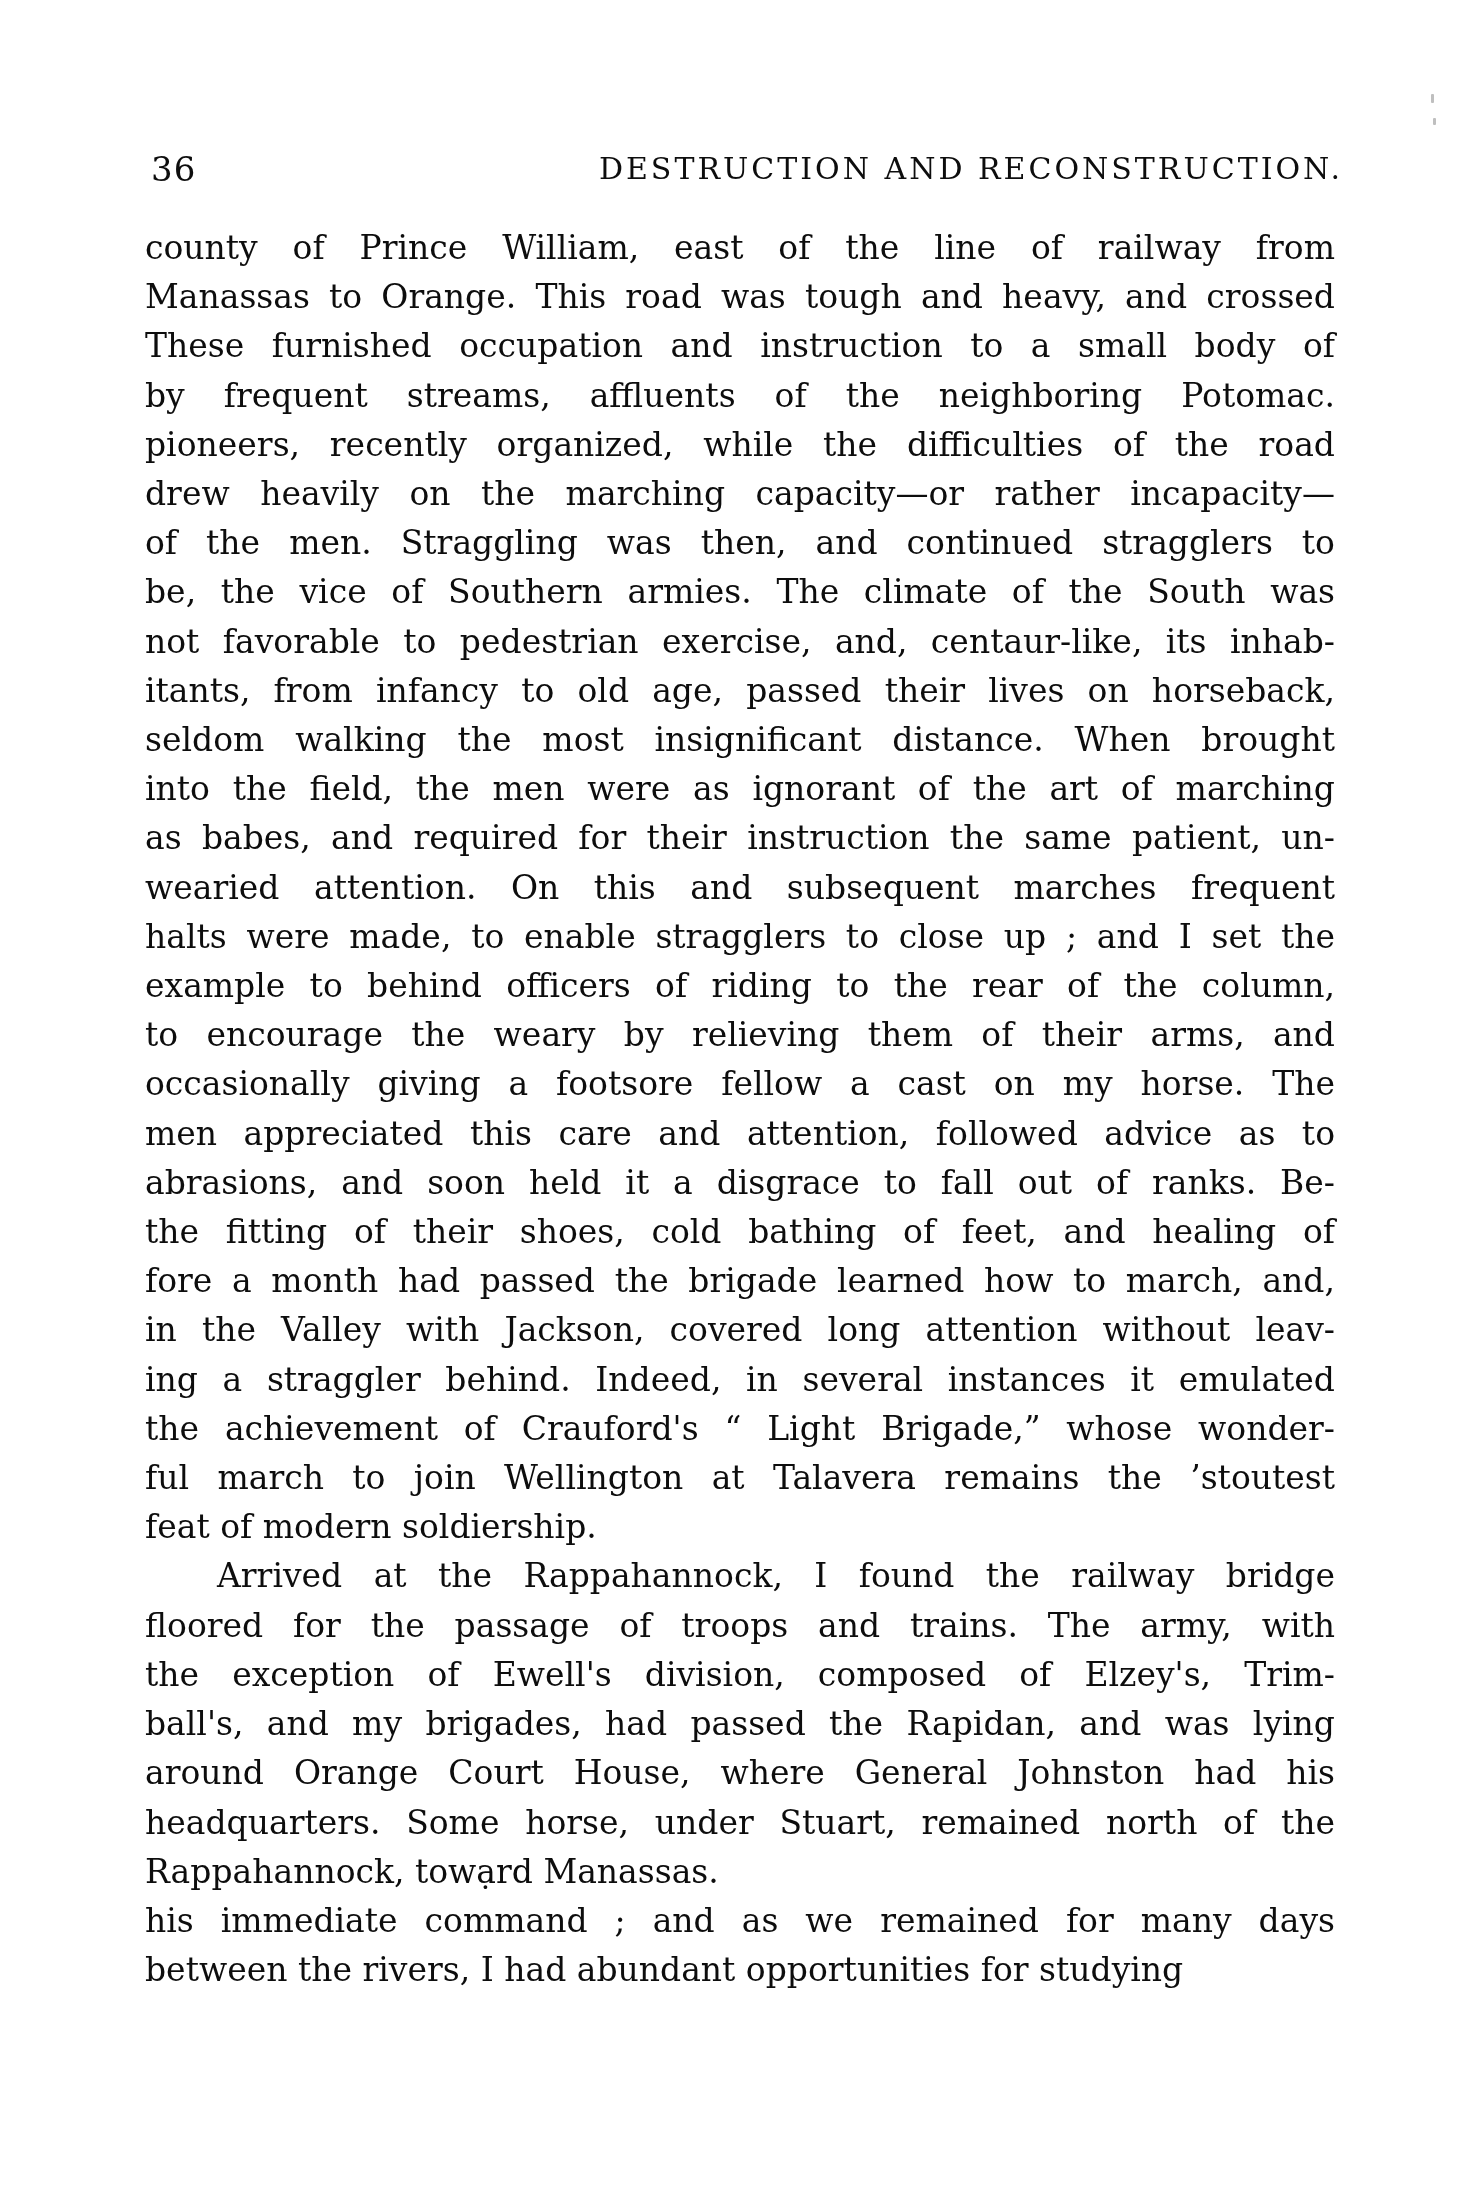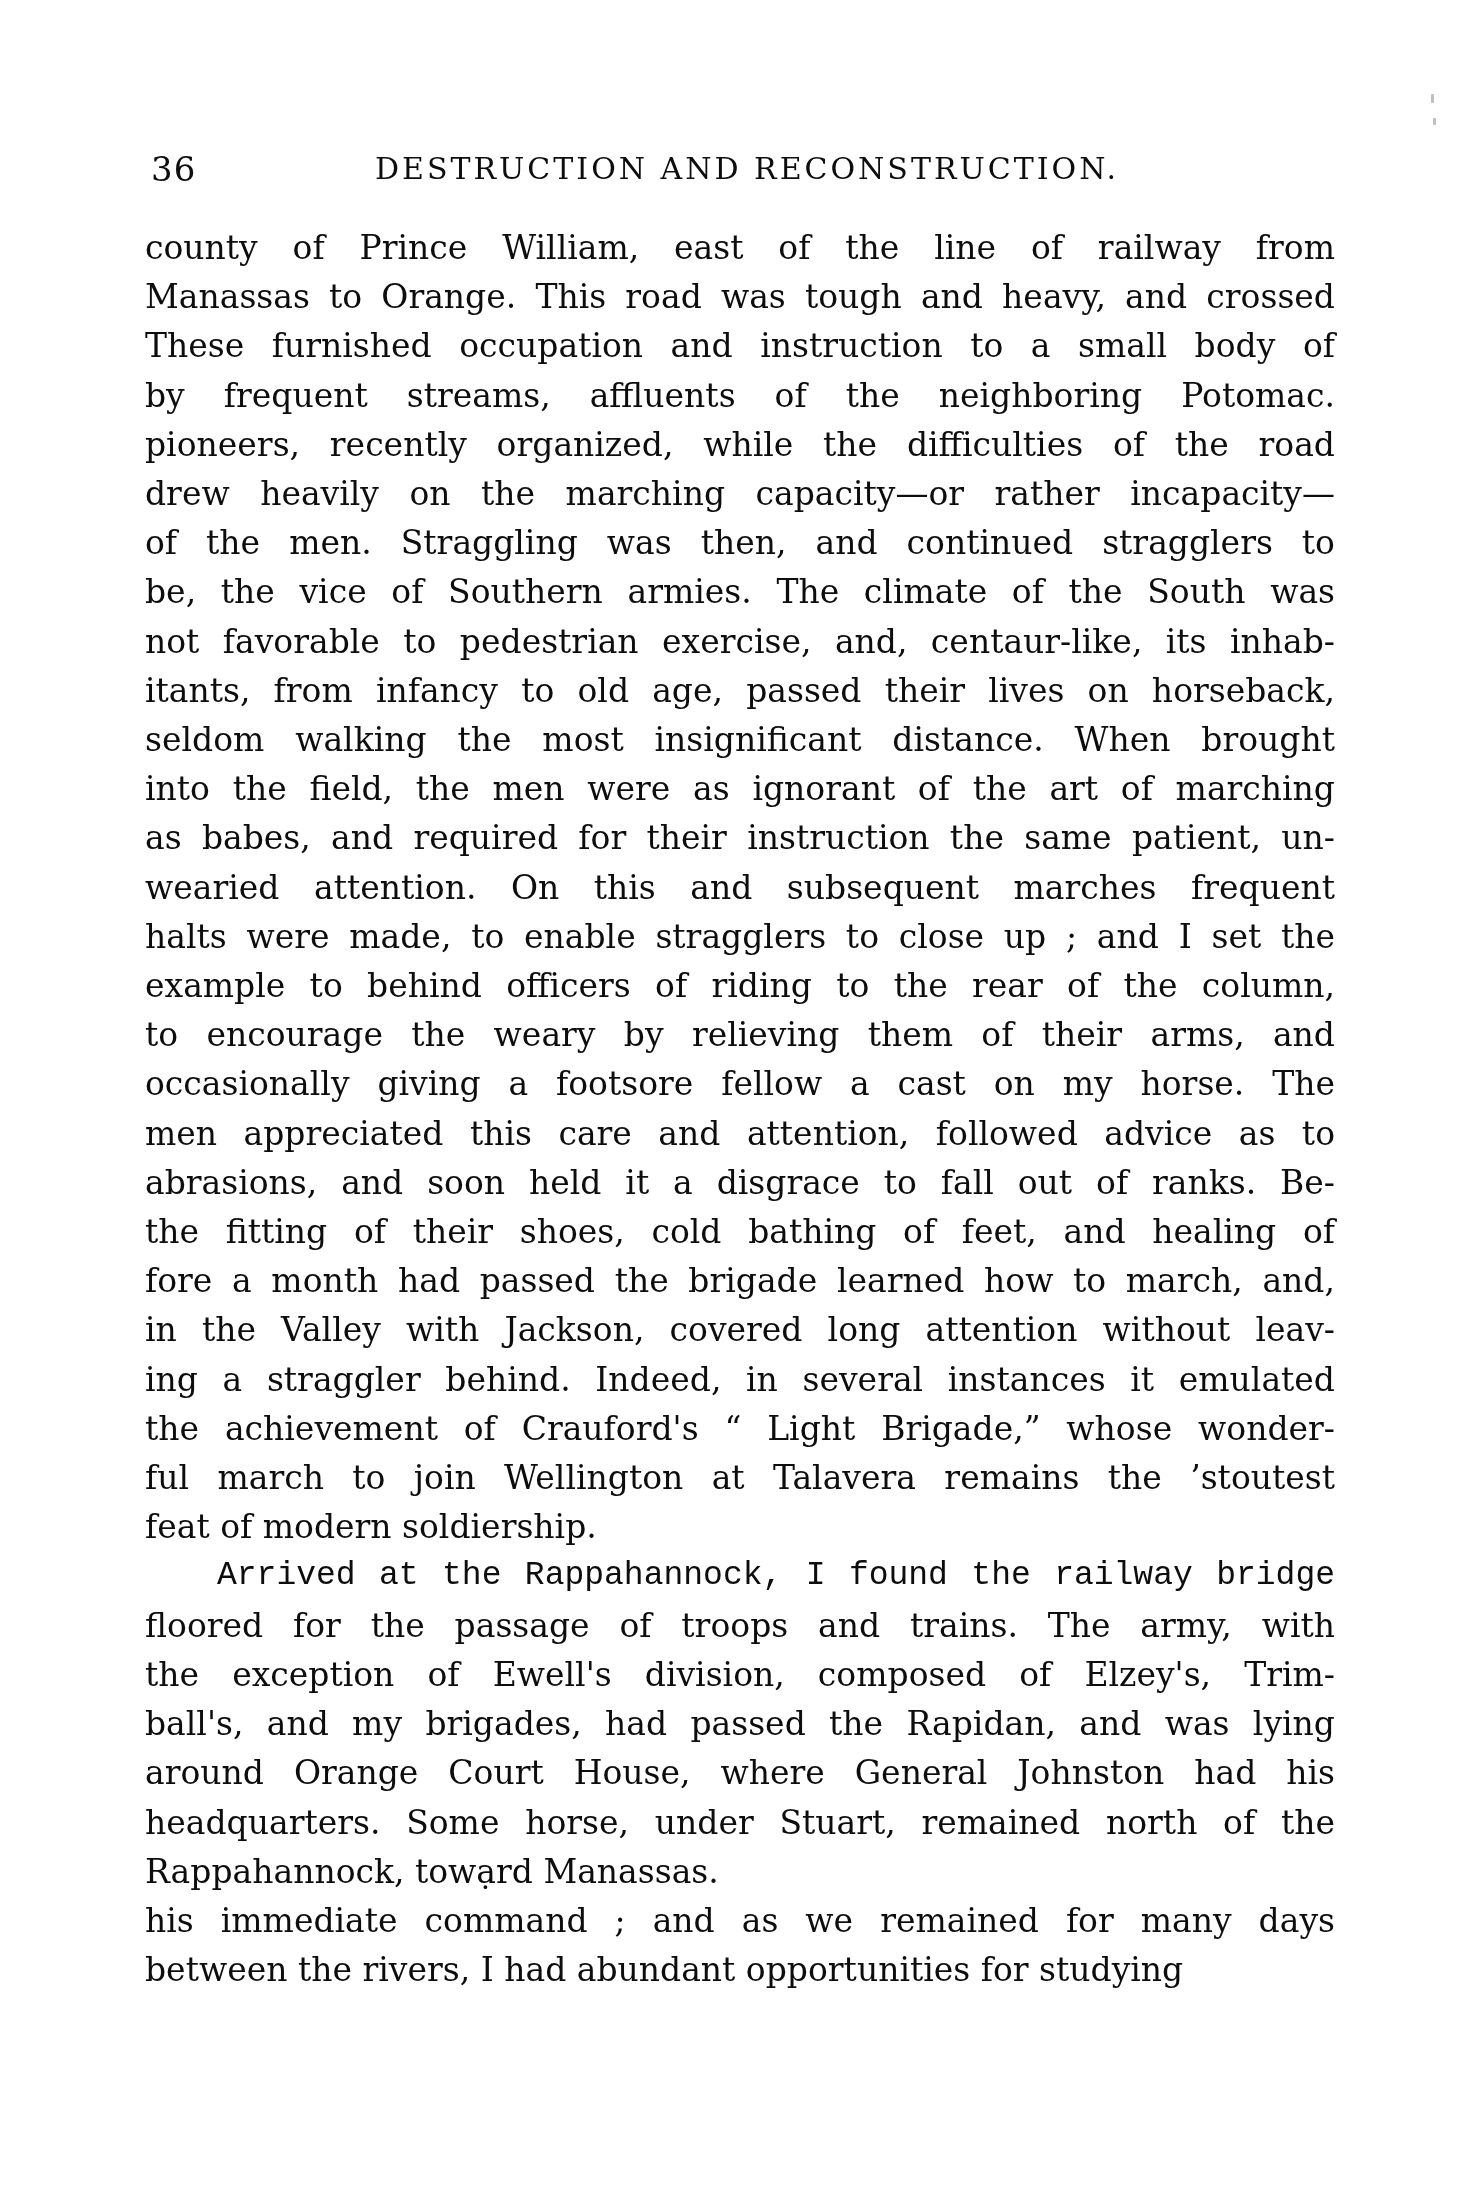--- a/index.html
+++ b/index.html
@@ -25,21 +25,21 @@
   }
   .page-number {
     position: absolute;
     left: 0;
     top: 2px;
     font-size: 34px;
     letter-spacing: 1px;
   }
   .running-title {
     display: block;
-    text-align: center;
+    text-align: right;
     font-size: 30px;
     letter-spacing: 3px;
     padding-top: 4px;
     white-space: nowrap;
   }
   .body-text {
     position: absolute;
     top: 223px;
     left: 145px;
     width: 1190px;
@@ -49,21 +49,20 @@
   .text-line {
     text-align: justify;
     text-align-last: justify;
     white-space: normal;
   }
   .text-line.para-last {
     text-align-last: left;
   }
   .text-line.para-first-indent {
     text-indent: 72px;
-    font-family: Liberation Mono, monospace;
   }
   .speck {
     position: absolute;
     background: #8a8a8a;
     opacity: 0.55;
     border-radius: 1px;
   }
   .speck-1 { left: 1431px; top: 94px;  width: 3px; height: 9px; }
   .speck-2 { left: 1433px; top: 118px; width: 3px; height: 7px; }
 </style>

